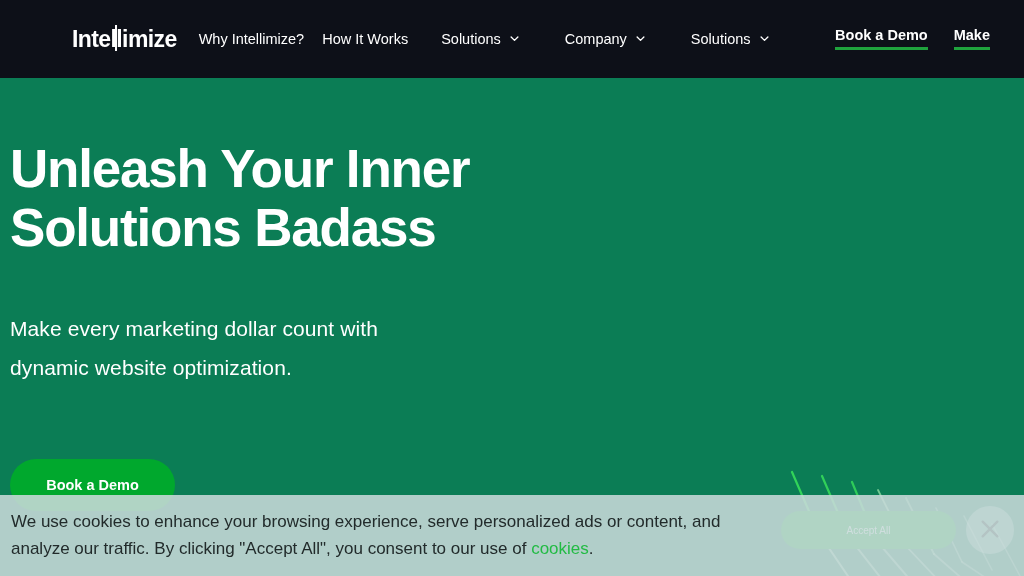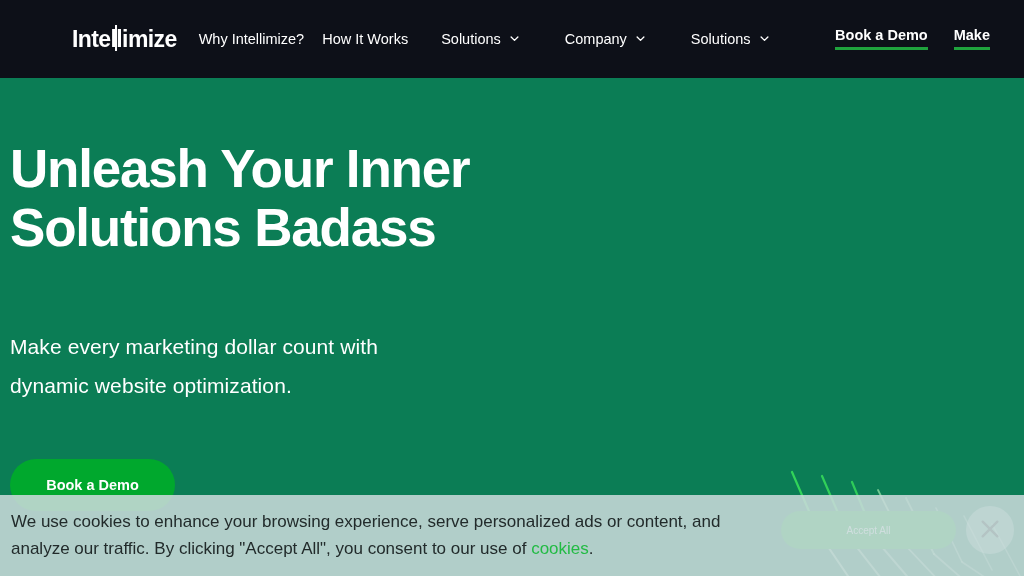--- a/index.html
+++ b/index.html
@@ -94,21 +94,21 @@
   .hero-inner { position:absolute; left:10px; top:0; width:700px; }
   .hero-title {
     margin-top:55px;
     color:#ffffff;
     font-size:53px;
     font-weight:700;
     line-height:1.12;
     letter-spacing:-1.2px;
   }
   .hero-sub {
-    margin-top:70px;
+    margin-top:52px;
     color:#ffffff;
     font-size:21px;
     font-weight:400;
     line-height:1.85;
     letter-spacing:0.1px;
   }
   .demo-btn {
     position:absolute;
     left:10px; top:375px;
     width:165px; height:52px;

